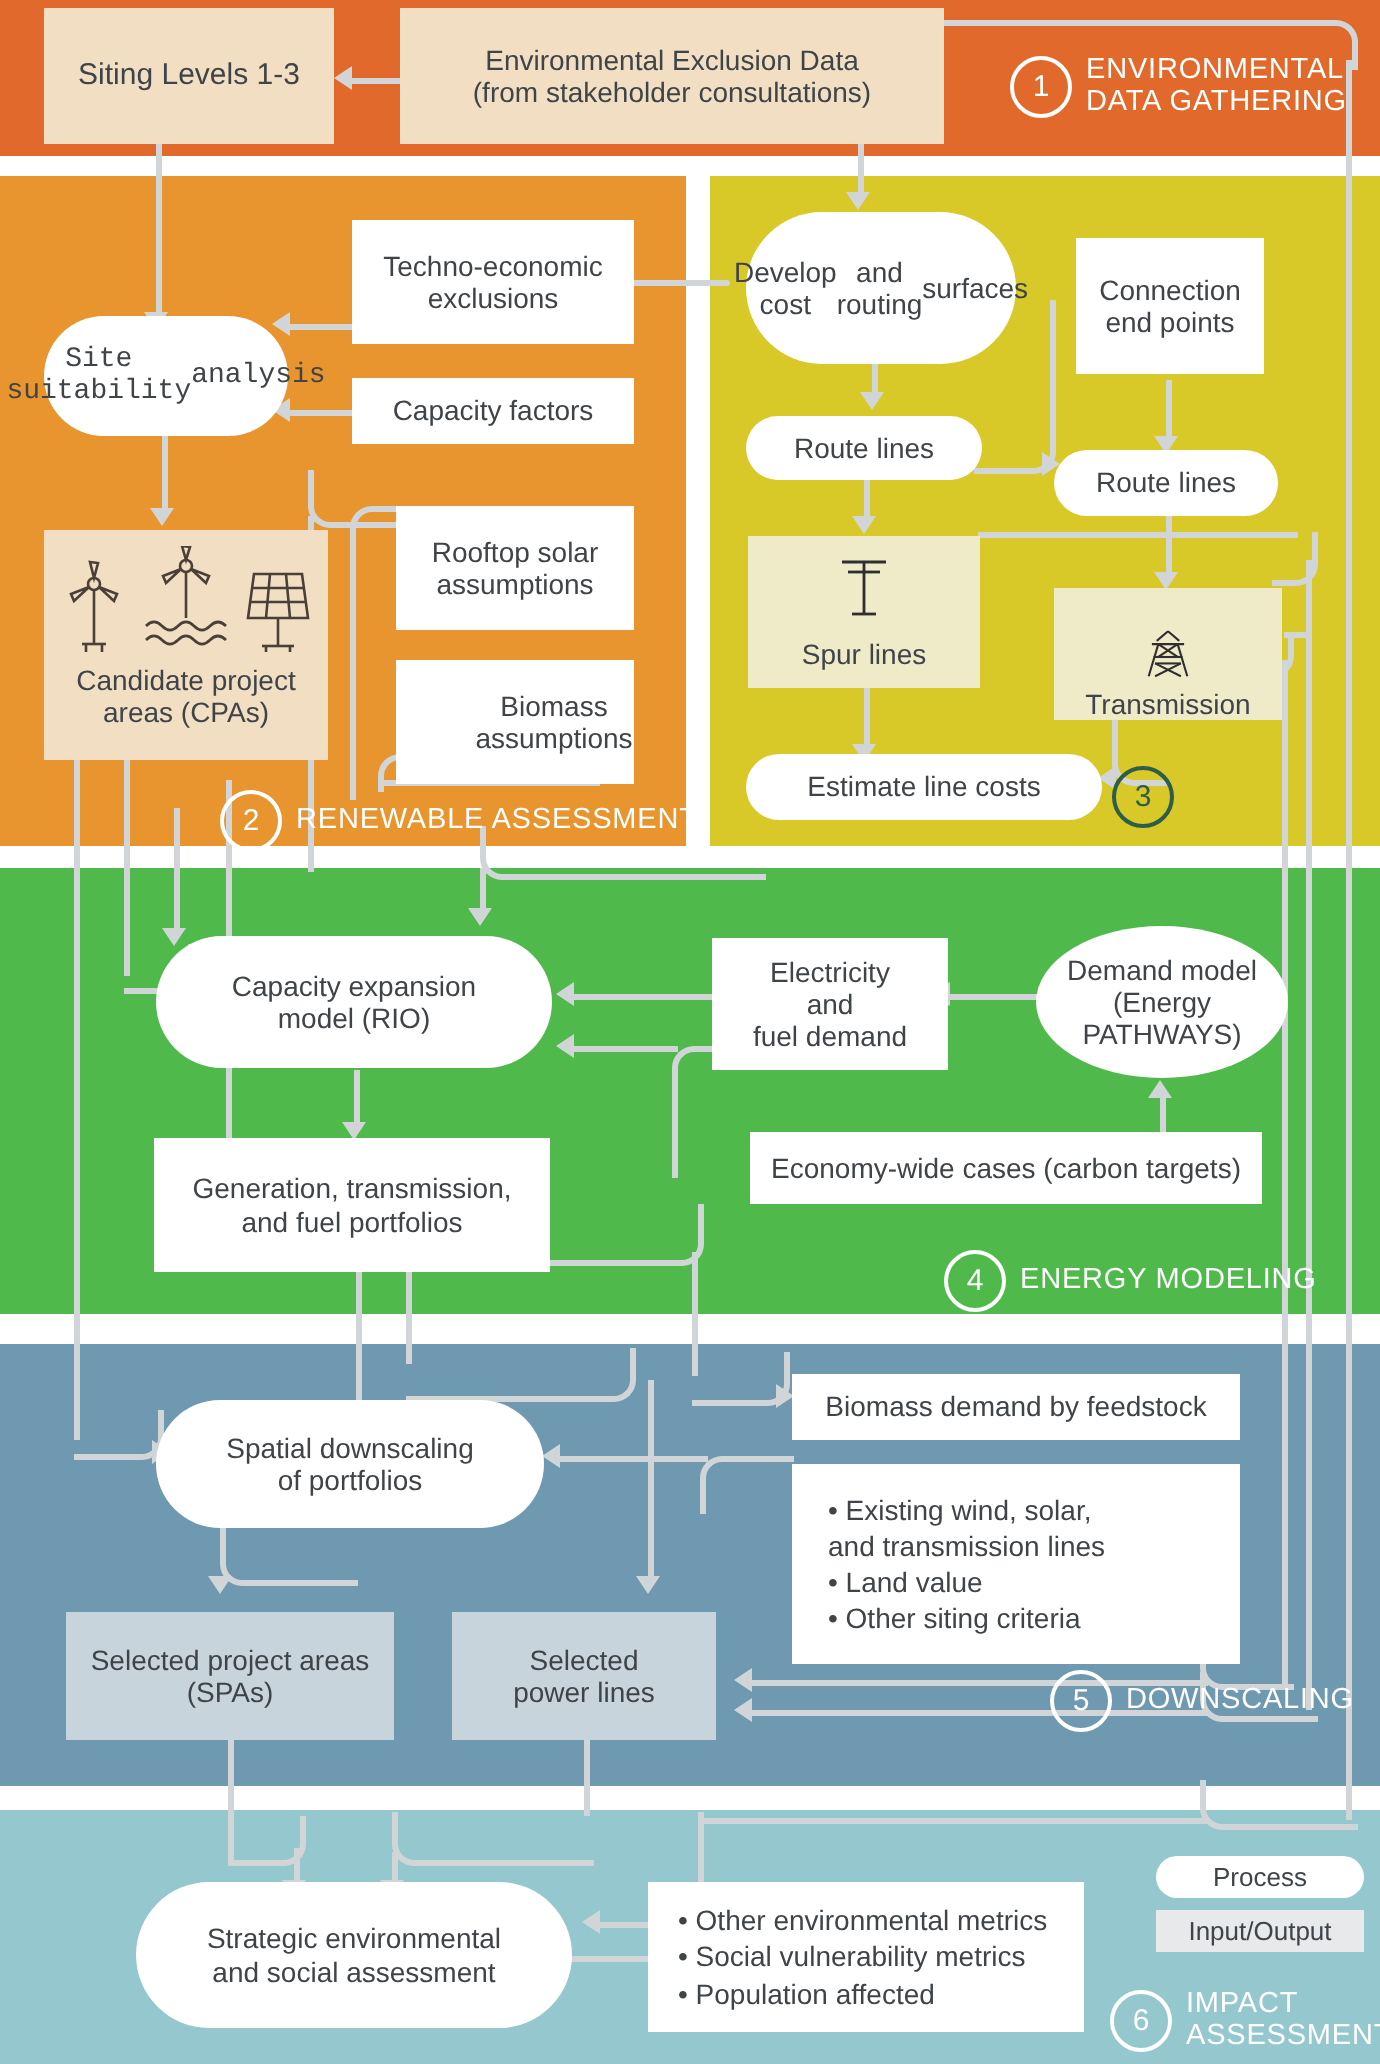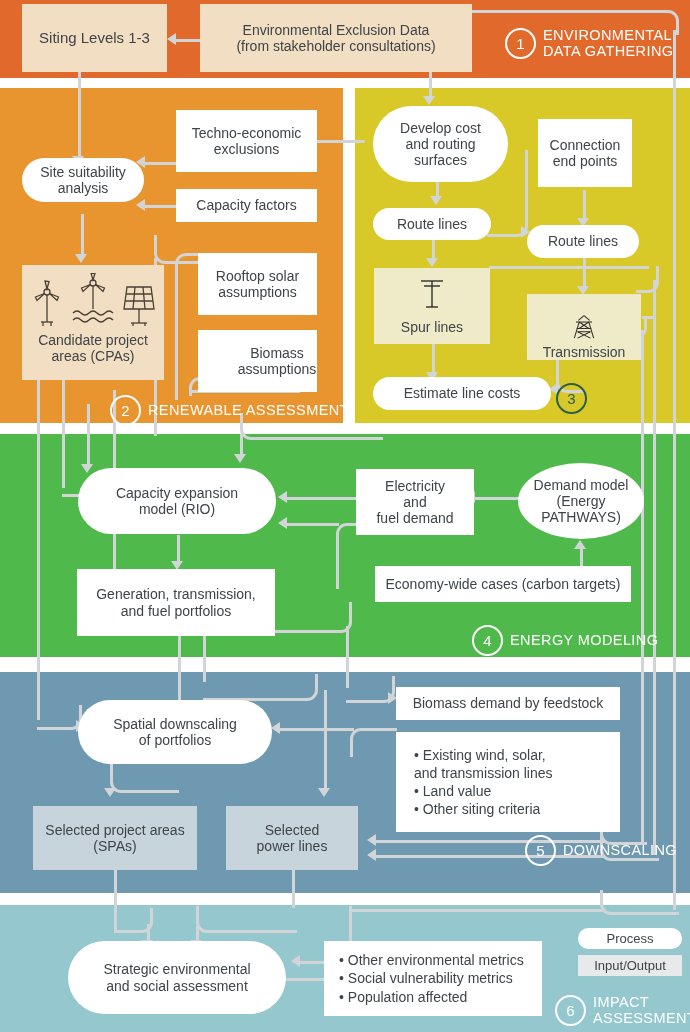--- a/index.html
+++ b/index.html
@@ -228,21 +228,21 @@
 
   <div class="node io" style="left:176px;top:110px;width:141px;height:62px;font-size:14px;flex-direction:column;">
     <span>Techno-economic</span>
     <span>exclusions</span>
   </div>
 
   <div class="node io" style="left:176px;top:189px;width:141px;height:33px;font-size:14px;">
     <span>Capacity factors</span>
   </div>
 
-  <div class="node proc" style="left:22px;top:158px;width:122px;height:44px;font-size:14px;flex-direction:column;">
+  <div class="node proc" style="left:22px;top:158px;width:122px;height:60px;font-size:14px;flex-direction:row;font-family:Liberation Mono, monospace;">
     <span>Site suitability</span>
     <span>analysis</span>
   </div>
 
   <div class="node io-tan" style="left:22px;top:265px;width:142px;height:115px;font-size:14px;flex-direction:column;justify-content:flex-start;padding-top:8px;">
     <div style="display:flex;gap:7px;align-items:flex-end;height:54px;">
 
       <svg width="34" height="48" viewBox="0 0 34 48">
         <g fill="none" stroke="#4a4038" stroke-width="1.3">
           <circle cx="17" cy="13" r="3"></circle>
@@ -292,21 +292,21 @@
   <div class="node io" style="left:198px;top:330px;width:119px;height:62px;font-size:14px;flex-direction:column;padding-left:39px;">
     <span>Biomass</span>
     <span>assumptions</span>
   </div>
 
   <div class="sectag tag-lite" style="left:110px;top:395px;">
     <div class="secnum">2</div>
     <div class="sectext">RENEWABLE  ASSESSMENT</div>
   </div>
 
-  <div class="node proc" style="left:373px;top:106px;width:135px;height:76px;font-size:14px;flex-direction:column;">
+  <div class="node proc" style="left:373px;top:106px;width:135px;height:76px;font-size:14px;flex-direction:row;">
     <span>Develop cost</span>
     <span>and routing</span>
     <span>surfaces</span>
   </div>
 
   <div class="node io" style="left:538px;top:119px;width:94px;height:68px;font-size:14px;flex-direction:column;">
     <span>Connection</span>
     <span>end points</span>
   </div>
 

